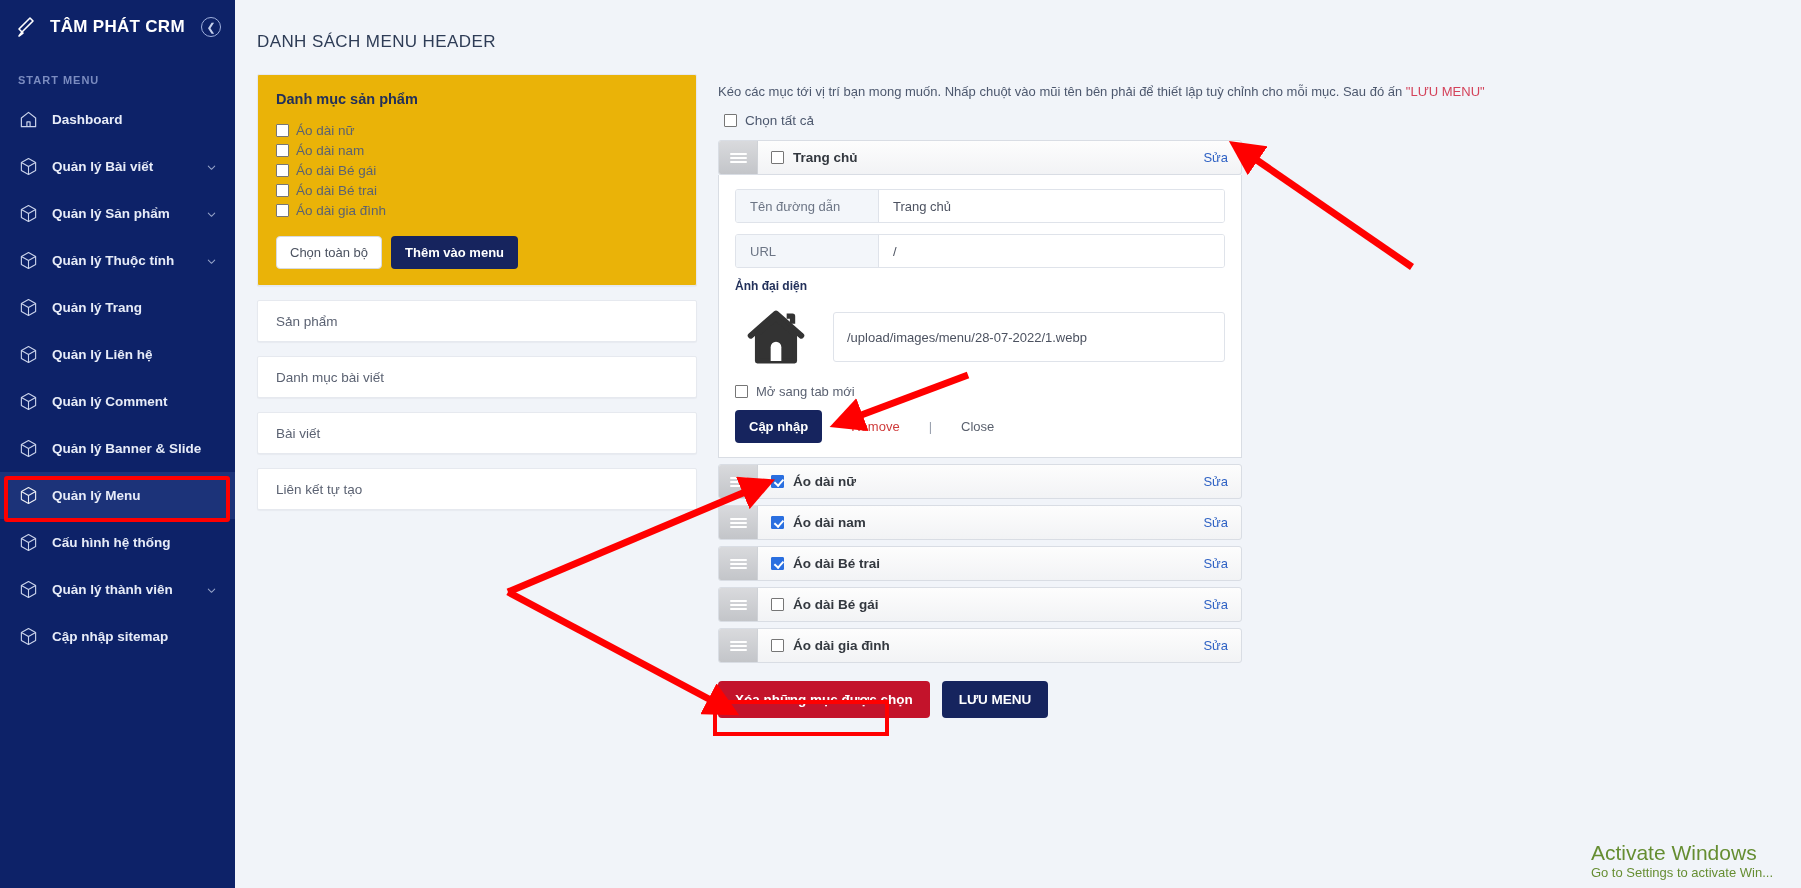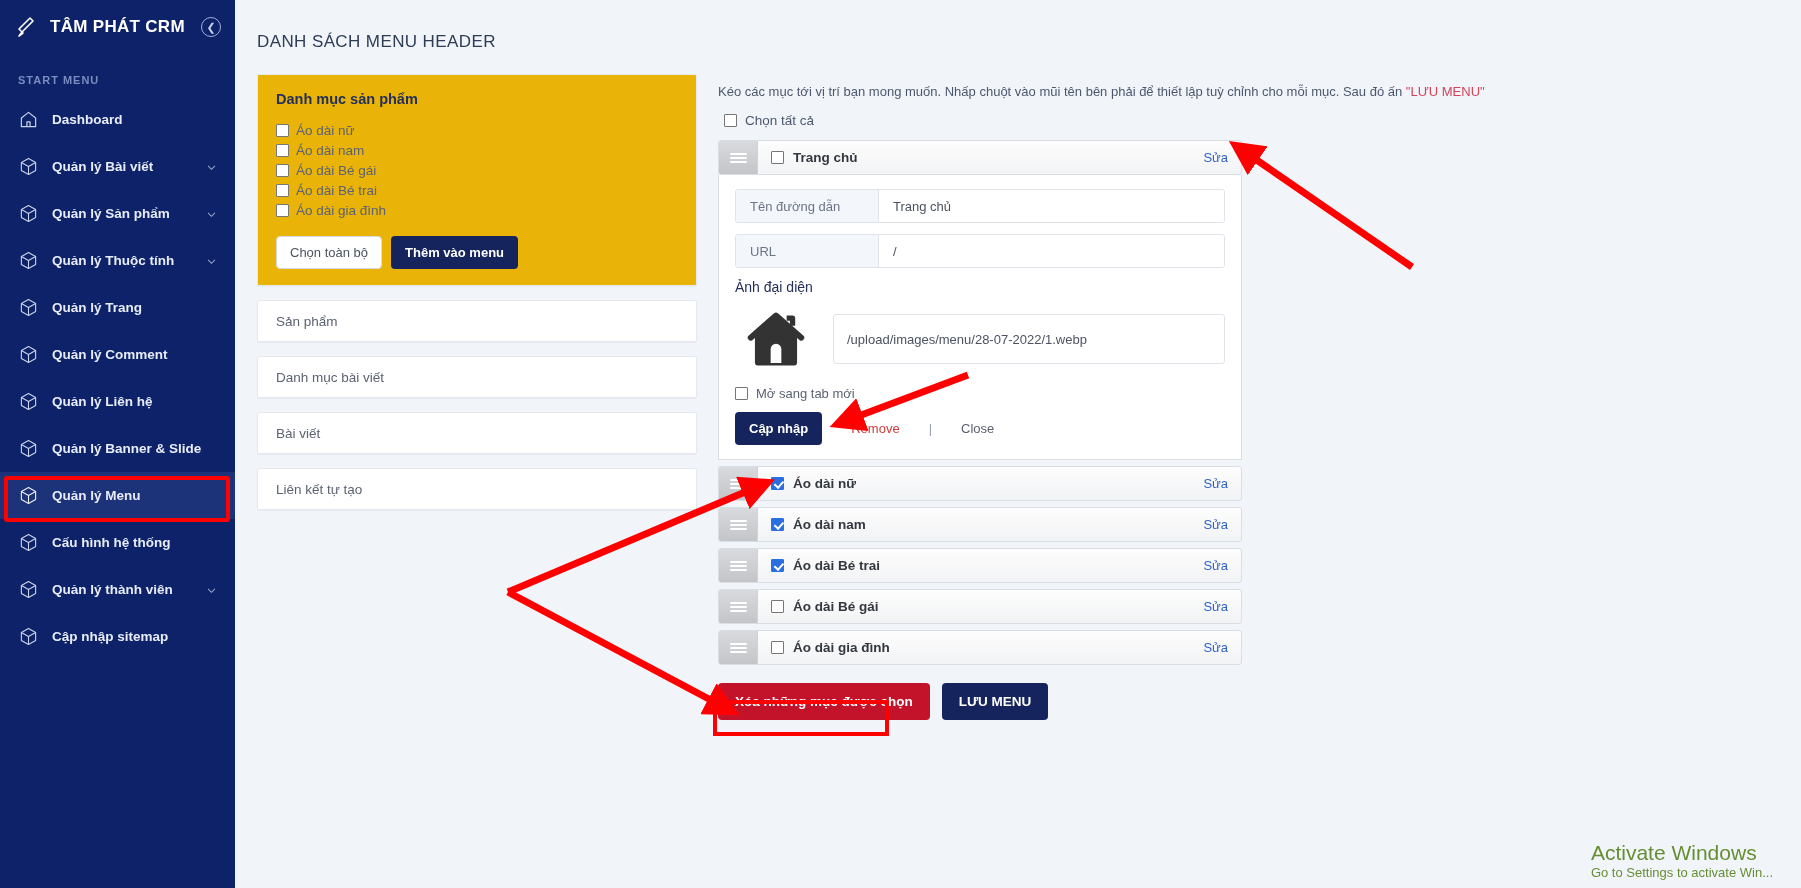--- a/index.html
+++ b/index.html
@@ -149,21 +149,21 @@
   .field-lbl {
     width: 143px; flex: 0 0 143px;
     background: #f3f6fa; border-right: 1px solid #dfe3ea;
     display: flex; align-items: center; padding: 0 14px;
     font-size: 13px; color: #6c7585;
   }
   .field-val {
     flex: 1; display: flex; align-items: center; padding: 0 14px;
     font-size: 13px; color: #4c5260; background: #fff;
   }
-  .sub-h { font-size: 14px; font-weight: normal; color: #22305a; margin: 8px 0 12px 0; }
+  .sub-h { font-size: 12px; font-weight: bold; color: #22305a; margin: 8px 0 12px 0; }
   .img-row { display: flex; align-items: center; gap: 16px; }
   .thumb { width: 82px; height: 64px; flex: 0 0 82px; }
   .img-input {
     flex: 1; height: 50px; border: 1px solid #dfe3ea; border-radius: 3px;
     display: flex; align-items: center; padding: 0 13px;
     font-size: 13px; color: #4c5260;
   }
   .newtab { display: flex; align-items: center; gap: 8px; margin: 15px 0 11px 0; font-size: 13px; color: #5b6272; }
   .act-row { display: flex; align-items: center; gap: 29px; }
   .lnk-red { font-size: 13px; color: #cf3b3b; cursor: pointer; }
@@ -273,32 +273,32 @@
     </div>
 
     <div class="sb-item">
       <span class="cube">
         <svg viewBox="0 0 24 24" width="19" height="19" fill="none" stroke="#dbe3f6" stroke-width="1.4" stroke-linejoin="round">
           <path d="M12 2 L21 7 V17 L12 22 L3 17 V7 Z"></path>
             <path d="M3 7 L12 12 L21 7"></path>
             <path d="M12 12 V22"></path>
         </svg>
       </span>
+      <span class="lbl">Quản lý Liên hệ</span>
+    </div>
+
+    <div class="sb-item">
+      <span class="cube">
+        <svg viewBox="0 0 24 24" width="19" height="19" fill="none" stroke="#dbe3f6" stroke-width="1.4" stroke-linejoin="round">
+          <path d="M12 2 L21 7 V17 L12 22 L3 17 V7 Z"></path>
+            <path d="M3 7 L12 12 L21 7"></path>
+            <path d="M12 12 V22"></path>
+        </svg>
+      </span>
       <span class="lbl">Quản lý Comment</span>
-    </div>
-
-    <div class="sb-item">
-      <span class="cube">
-        <svg viewBox="0 0 24 24" width="19" height="19" fill="none" stroke="#dbe3f6" stroke-width="1.4" stroke-linejoin="round">
-          <path d="M12 2 L21 7 V17 L12 22 L3 17 V7 Z"></path>
-            <path d="M3 7 L12 12 L21 7"></path>
-            <path d="M12 12 V22"></path>
-        </svg>
-      </span>
-      <span class="lbl">Quản lý Liên hệ</span>
     </div>
 
     <div class="sb-item">
       <span class="cube">
         <svg viewBox="0 0 24 24" width="19" height="19" fill="none" stroke="#dbe3f6" stroke-width="1.4" stroke-linejoin="round">
           <path d="M12 2 L21 7 V17 L12 22 L3 17 V7 Z"></path>
             <path d="M3 7 L12 12 L21 7"></path>
             <path d="M12 12 V22"></path>
         </svg>
       </span>

